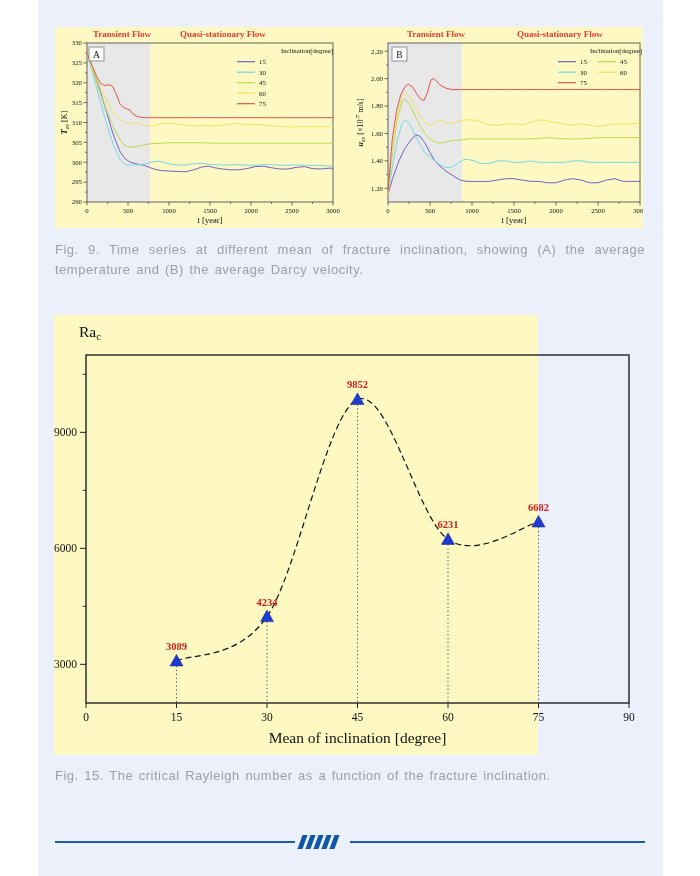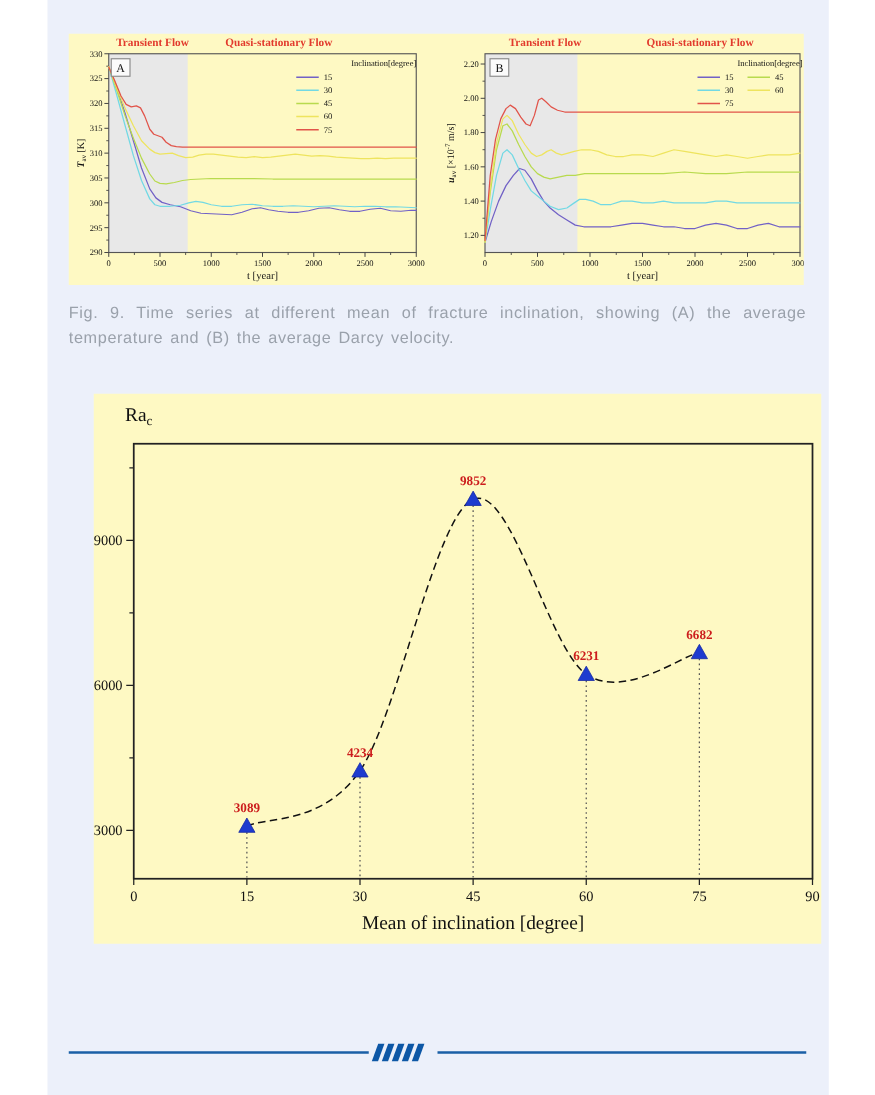--- a/index.html
+++ b/index.html
@@ -6,21 +6,21 @@
   body{
     width:700px;height:876px;position:relative;background:#ffffff;
     font-family:"Liberation Sans", sans-serif;overflow:hidden;
   }
   .card{
     position:absolute;left:38px;top:0;width:625px;height:876px;
     background:var(--card-bg,#ecf0fa);
   }
   .fig-panel{position:absolute;background:#fef9c3;}
   #fig14-panel{left:17px;top:27px;width:588px;height:201px;}
-  #fig15-panel{left:37px;top:315px;width:582px;height:440px;}
+  #fig15-panel{left:16px;top:315px;width:484px;height:440px;}
   #fig14-svg-a{position:absolute;left:0;top:0;}
   #fig14-svg-b{position:absolute;left:295px;top:0;}
   .caption{
     position:absolute;color:var(--caption-color,#9aa1ab);
     font-size:13px;line-height:1.55;letter-spacing:0.5px;word-spacing:1.5px;
     margin:0;
   }
   #caption14{left:17px;top:240px;width:590px;text-align:justify;}
   #caption15{left:17px;top:766px;width:590px;text-align:left;}
   .divider{position:absolute;left:0;top:834px;width:625px;height:18px;}
@@ -219,20 +219,21 @@
         <text x="213" y="290.6186666666667" font-size="10.5" fill="#cc1d1d" text-anchor="middle" font-weight="bold">4234</text>
         <path d="M303.5,77.8893333333333 L297,89.3893333333333 L310,89.3893333333333 Z" fill="#1e3bcf" stroke="#1326a0" stroke-width="0.6"></path>
         <text x="303.5" y="73.3893333333333" font-size="10.5" fill="#cc1d1d" text-anchor="middle" font-weight="bold">9852</text>
         <path d="M394,217.90133333333333 L387.5,229.40133333333333 L400.5,229.40133333333333 Z" fill="#1e3bcf" stroke="#1326a0" stroke-width="0.6"></path>
         <text x="394" y="213.40133333333333" font-size="10.5" fill="#cc1d1d" text-anchor="middle" font-weight="bold">6231</text>
         <path d="M484.5,200.46266666666665 L478,211.96266666666665 L491,211.96266666666665 Z" fill="#1e3bcf" stroke="#1326a0" stroke-width="0.6"></path>
         <text x="484.5" y="195.96266666666665" font-size="10.5" fill="#cc1d1d" text-anchor="middle" font-weight="bold">6682</text>
       </svg>
   </div>
 
+  <p class="caption" id="caption15">Fig. 15. The critical Rayleigh number as a function of the fracture inclination.</p>
 
   <div class="divider">
     <div class="divider-line left"></div>
     <div class="divider-bars">
       <span></span>
         <span></span>
         <span></span>
         <span></span>
         <span></span>
     </div>

